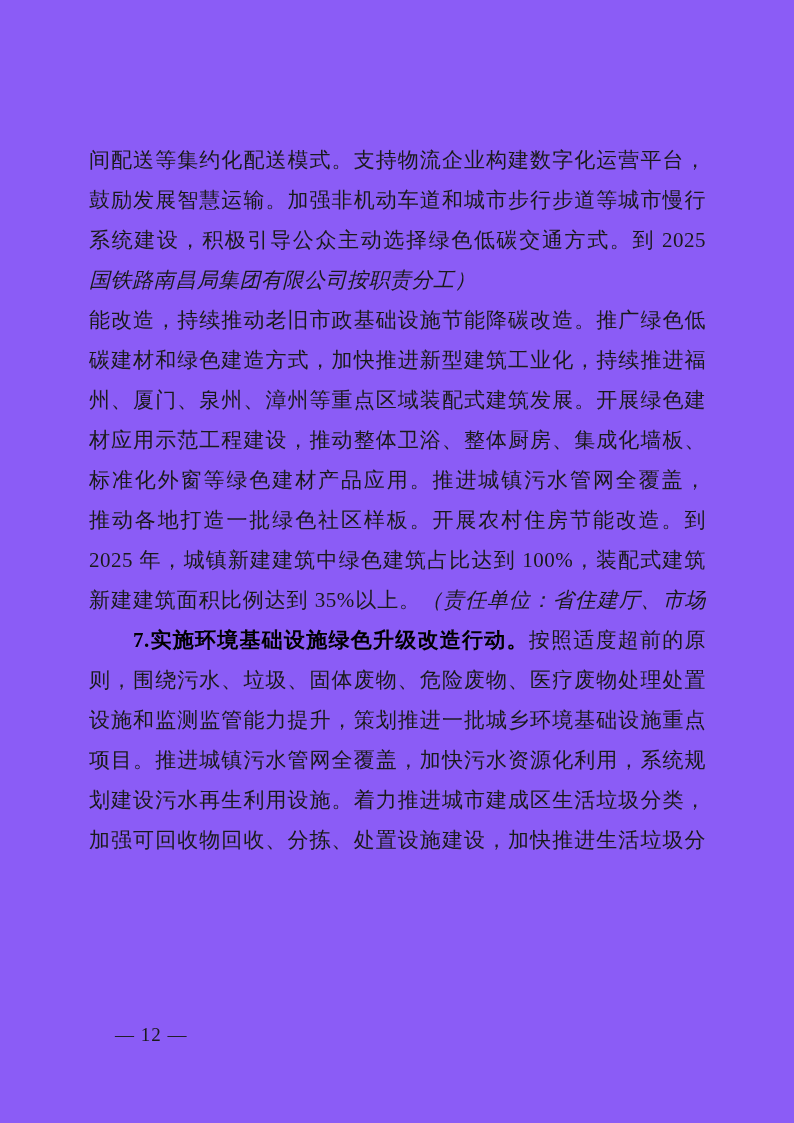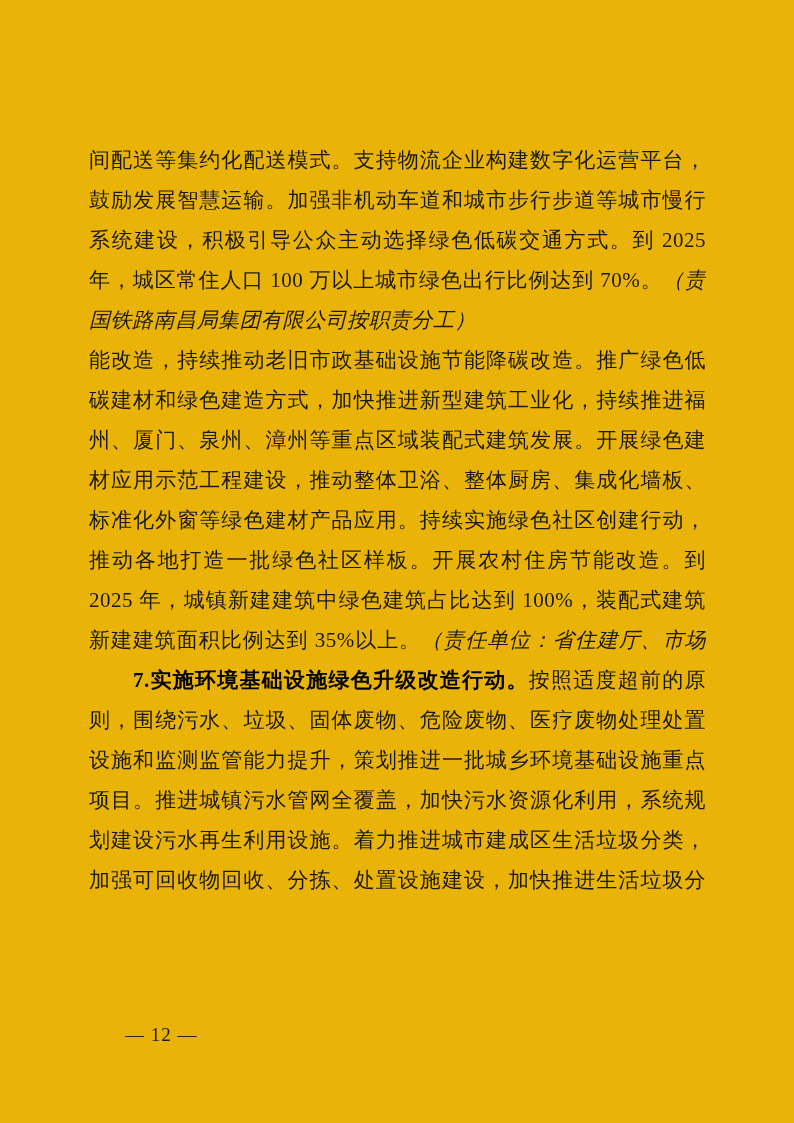--- a/index.html
+++ b/index.html
@@ -1,20 +1,20 @@
 <!DOCTYPE html>
 <html><head>
 <meta charset="utf-8">
 <style>
   html, body { margin: 0; padding: 0; background: #ffffff; }
   .page {
     position: relative;
     width: 794px;
     height: 1123px;
-    background: #eab308;
+    background: #8b5cf6;
     font-family: "Liberation Serif", "DejaVu Serif", serif;
     color: #1a1a1a;
     overflow: hidden;
   }
   .text-block {
     position: absolute;
     left: 89px;
     top: 140px;
     width: 617px;
   }
@@ -30,21 +30,21 @@
     text-align: justify;
     text-align-last: justify;
     text-justify: inter-character;
   }
   .nj { text-align: left; }
   .indent { text-indent: 44px; }
   .bold { font-weight: 700; color: #000000; }
   .kai { font-style: italic; }
   .footer {
     position: absolute;
-    left: 125px;
+    left: 115px;
     top: 1020px;
     height: 30px;
     line-height: 30px;
     font-size: 19px;
     letter-spacing: 1px;
     color: #1a1a1a;
   }
 </style>
 </head>
 <body>
@@ -52,35 +52,34 @@
 <div class="page">
 
   <div class="text-block">
 
     <div class="line j"><span class="seg">间配送等集约化配送模式。支持物流企业构建数字化运营平台，</span></div>
 
     <div class="line j"><span class="seg">鼓励发展智慧运输。加强非机动车道和城市步行步道等城市慢行</span></div>
 
     <div class="line j"><span class="seg">系统建设，积极引导公众主动选择绿色低碳交通方式。到 2025</span></div>
 
-    <div class="line j"><span class="seg">年，城区常住人口 100 万以上城市绿色出行比例达到 70%。</span><span class="seg kai">（责</span></div>
 
 
     <div class="line nj"><span class="seg kai">国铁路南昌局集团有限公司按职责分工）</span></div>
 
 
     <div class="line j"><span class="seg">能改造，持续推动老旧市政基础设施节能降碳改造。推广绿色低</span></div>
 
     <div class="line j"><span class="seg">碳建材和绿色建造方式，加快推进新型建筑工业化，持续推进福</span></div>
 
     <div class="line j"><span class="seg">州、厦门、泉州、漳州等重点区域装配式建筑发展。开展绿色建</span></div>
 
     <div class="line j"><span class="seg">材应用示范工程建设，推动整体卫浴、整体厨房、集成化墙板、</span></div>
 
-    <div class="line j"><span class="seg">标准化外窗等绿色建材产品应用。持续实施绿色社区创建行动，</span></div>
+    <div class="line j"><span class="seg">标准化外窗等绿色建材产品应用。推进城镇污水管网全覆盖，</span></div>
 
     <div class="line j"><span class="seg">推动各地打造一批绿色社区样板。开展农村住房节能改造。到</span></div>
 
     <div class="line j"><span class="seg">2025 年，城镇新建建筑中绿色建筑占比达到 100%，装配式建筑占</span></div>
 
     <div class="line j"><span class="seg">新建建筑面积比例达到 35%以上。</span><span class="seg kai">（责任单位：省住建厅、市场</span></div>
 
 
     <div class="line j indent"><span class="seg bold">7.实施环境基础设施绿色升级改造行动。</span><span class="seg">按照适度超前的原</span></div>
 

